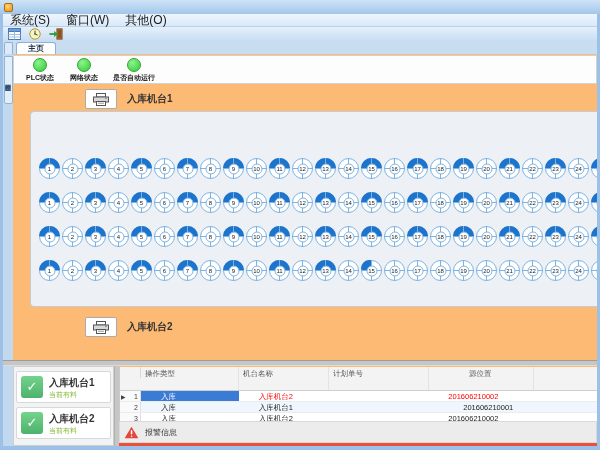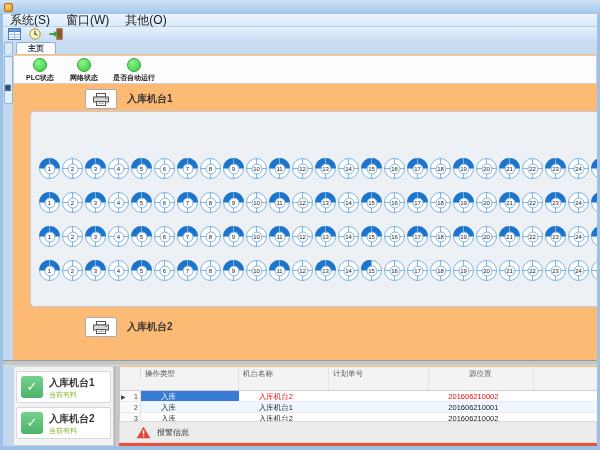--- a/index.html
+++ b/index.html
@@ -55,21 +55,21 @@
   .trow{display:flex;height:11px;border-bottom:1px solid #ececec;background:#fff;}
   .trow:nth-child(2){background:#eff6fd;}
   .trow.newrow{background:#f6dfdd;height:9px;}
   .rowhdr{width:21px;flex:0 0 21px;display:flex;align-items:center;justify-content:space-between;padding:0 2px 0 1px;background:#fafafa;border-right:1px solid #e0e0e0;}
   .rowhdr .arr{font-size:6px;color:#444;}
   .rowhdr .rn{font-size:7px;color:#444;}
   .tcell{padding:1px 0 0 20px;white-space:nowrap;overflow:hidden;}
   .tcell.sel{background:var(--selection-blue,#3a7bd5);color:#fff;}
   .tcell.red{color:var(--alert-red,#ff0000);}
   
-  .alarm-bar{position:absolute;left:116px;right:0;top:367px;height:22px;background:#ececec;border:1px solid #d9d9d9;display:flex;align-items:center;padding-left:16px;}
+  .alarm-bar{position:absolute;left:116px;right:0;top:367px;height:22px;background:#ececec;border:1px solid #d9d9d9;display:flex;align-items:center;padding-left:4px;}
   .alarm-label{font-size:8px;color:#333;margin-left:6px;}
   .alarm-line{position:absolute;left:116px;right:0;top:389px;height:3px;background:var(--warning-red,#e8503a);}
 </style>
 </head>
 <body>
 
 <div class="window">
 
   <div class="titlebar">
     <div class="title-icon"></div>
@@ -558,21 +558,21 @@
             <div class="tcell" style="width: 69px;"></div>
           </div>
           <div class="trow">
             <div class="rowhdr">
               <span class="arr"></span>
               <span class="rn">2</span>
             </div>
             <div class="tcell" style="width: 98px;">入库</div>
             <div class="tcell" style="width: 90px;">入库机台1</div>
             <div class="tcell" style="width: 100px;"></div>
-            <div class="tcell" style="width: 100px;">201606210001</div>
+            <div class="tcell" style="width: 100px; text-align: center;">201606210001</div>
             <div class="tcell" style="width: 69px;"></div>
           </div>
           <div class="trow">
             <div class="rowhdr">
               <span class="arr"></span>
               <span class="rn">3</span>
             </div>
             <div class="tcell" style="width: 98px;">入库</div>
             <div class="tcell" style="width: 90px;">入库机台2</div>
             <div class="tcell" style="width: 100px;"></div>

